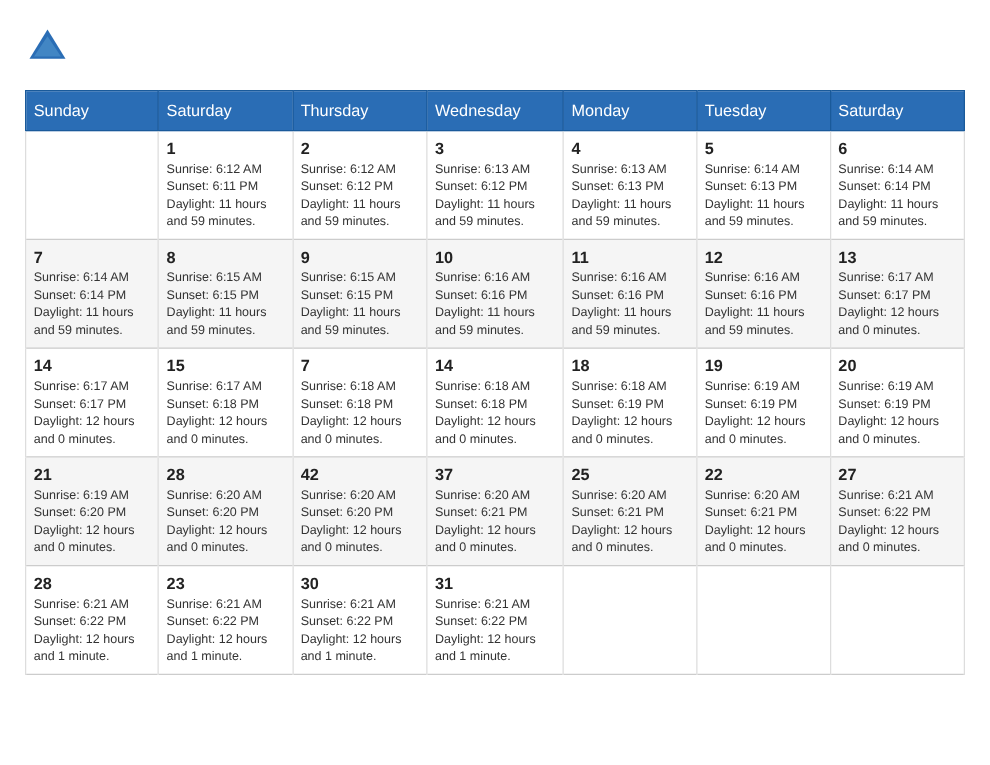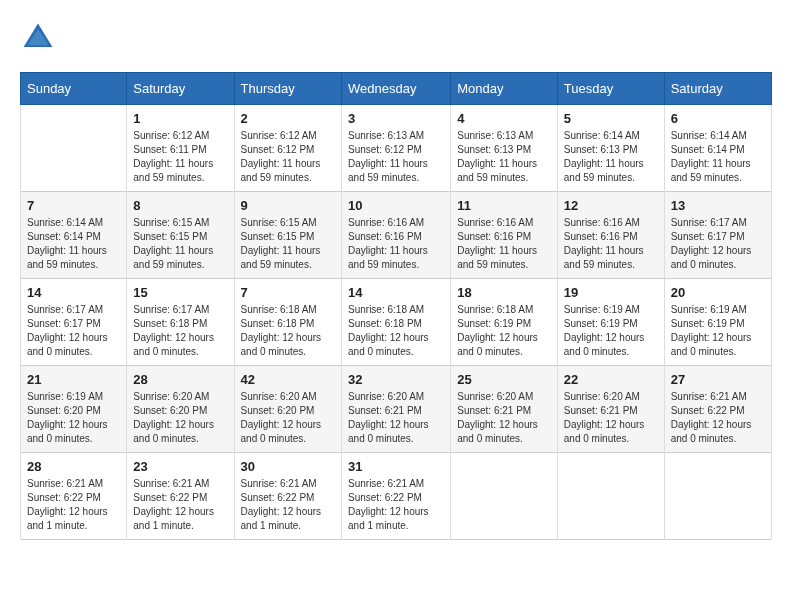--- a/index.html
+++ b/index.html
@@ -217,21 +217,21 @@
         </td>
         <td>
           <span class="day-number">28</span>
           <div class="day-info">Sunrise: 6:20 AM<br>Sunset: 6:20 PM<br>Daylight: 12 hours and 0 minutes.</div>
         </td>
         <td>
           <span class="day-number">42</span>
           <div class="day-info">Sunrise: 6:20 AM<br>Sunset: 6:20 PM<br>Daylight: 12 hours and 0 minutes.</div>
         </td>
         <td>
-          <span class="day-number">32</span>
+          <span class="day-number">37</span>
           <div class="day-info">Sunrise: 6:20 AM<br>Sunset: 6:21 PM<br>Daylight: 12 hours and 0 minutes.</div>
         </td>
         <td>
           <span class="day-number">25</span>
           <div class="day-info">Sunrise: 6:20 AM<br>Sunset: 6:21 PM<br>Daylight: 12 hours and 0 minutes.</div>
         </td>
         <td>
           <span class="day-number">22</span>
           <div class="day-info">Sunrise: 6:20 AM<br>Sunset: 6:21 PM<br>Daylight: 12 hours and 0 minutes.</div>
         </td>

